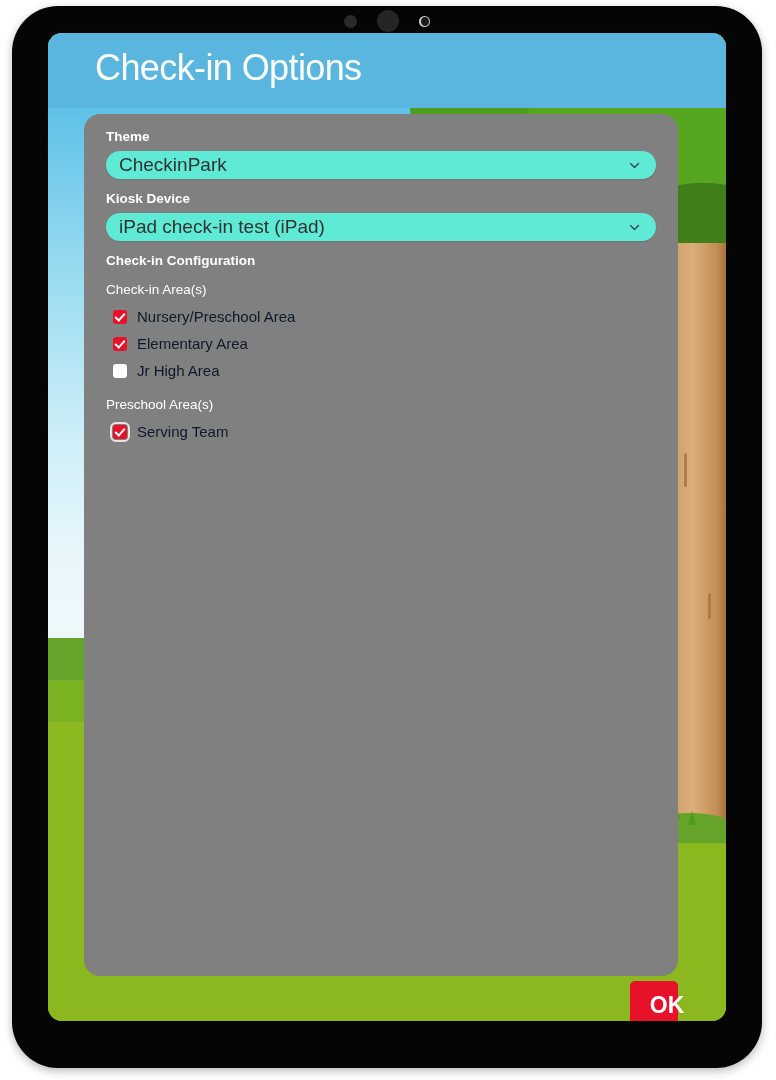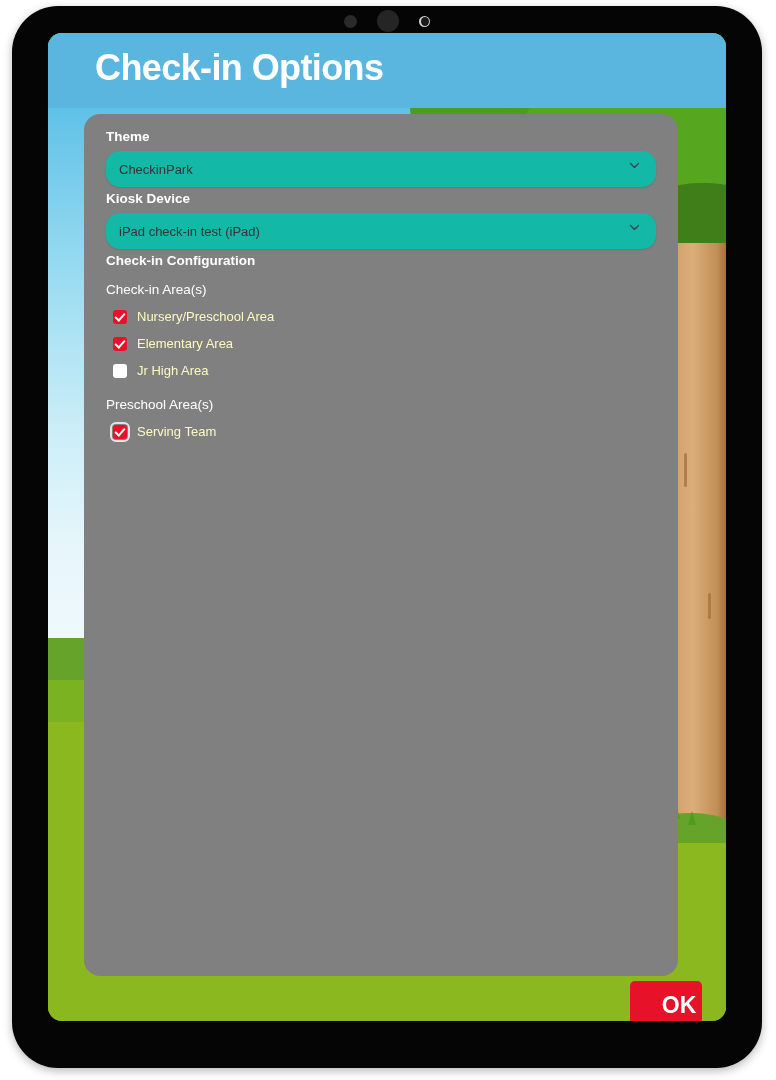--- a/index.html
+++ b/index.html
@@ -185,21 +185,21 @@
     width: 678px;
     height: 75px;
     background: #5ab6de;
     z-index: 5;
   }
   .header-title {
     position: absolute;
     left: 47px;
     top: 14px;
     font-size: 36px;
-    font-weight: bold;
+    font-weight: normal;
     color: #ffffff;
     letter-spacing: -0.6px;
     white-space: nowrap;
   }
 
   
   .panel {
     position: absolute;
     left: 36px;
     top: 81px;
@@ -230,28 +230,28 @@
   .select-wrap {
     position: relative;
     width: 550px;
     height: 27px;
     margin-bottom: 2px;
   }
   .select-box {
     position: absolute;
     left: 0; top: 0;
     width: 550px;
-    height: 36px;
-    background: #14b8a6;
+    height: 28px;
+    background: #5eead4;
     border-radius: 14px;
     box-sizing: border-box;
     display: flex;
     align-items: center;
     padding-left: 13px;
-    font-size: 13px;
+    font-size: 19px;
     color: #333333;
     box-shadow: 0 1px 2px rgba(0,0,0,0.12);
   }
   .select-caret {
     position: absolute;
     right: 16px;
     top: 9px;
     width: 11px;
     height: 11px;
   }
@@ -292,32 +292,32 @@
     height: 8px;
     border: solid #ffffff;
     border-width: 0 2px 2px 0;
     transform: rotate(42deg);
   }
   .cb.focused {
     outline: 2px solid #e3e3e3;
     outline-offset: 1px;
   }
   .check-label {
-    font-size: 13px;
-    color: #fef9c3;
+    font-size: 15px;
+    color: #0f172a;
     margin-left: 10px;
     white-space: nowrap;
   }
 
   
   .ok-button {
     position: absolute;
     left: 582px;
     top: 948px;
-    width: 72px;
+    width: 48px;
     height: 48px;
     background: #e8112a;
     border-radius: 5px;
     border: none;
     color: #ffffff;
     font-size: 23px;
     font-weight: bold;
     font-family: "Liberation Sans", sans-serif;
     display: flex;
     align-items: center;

